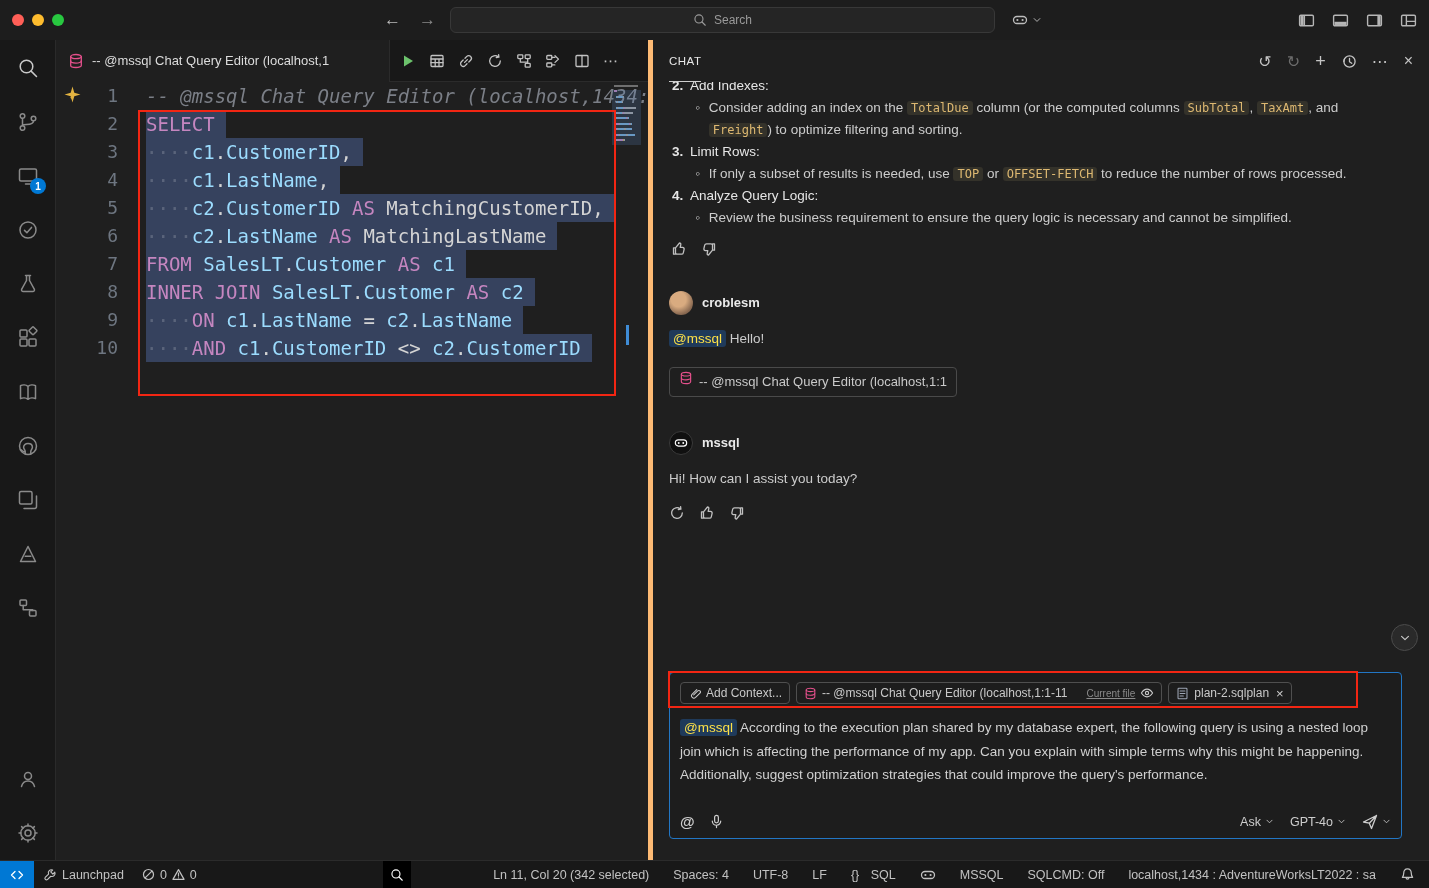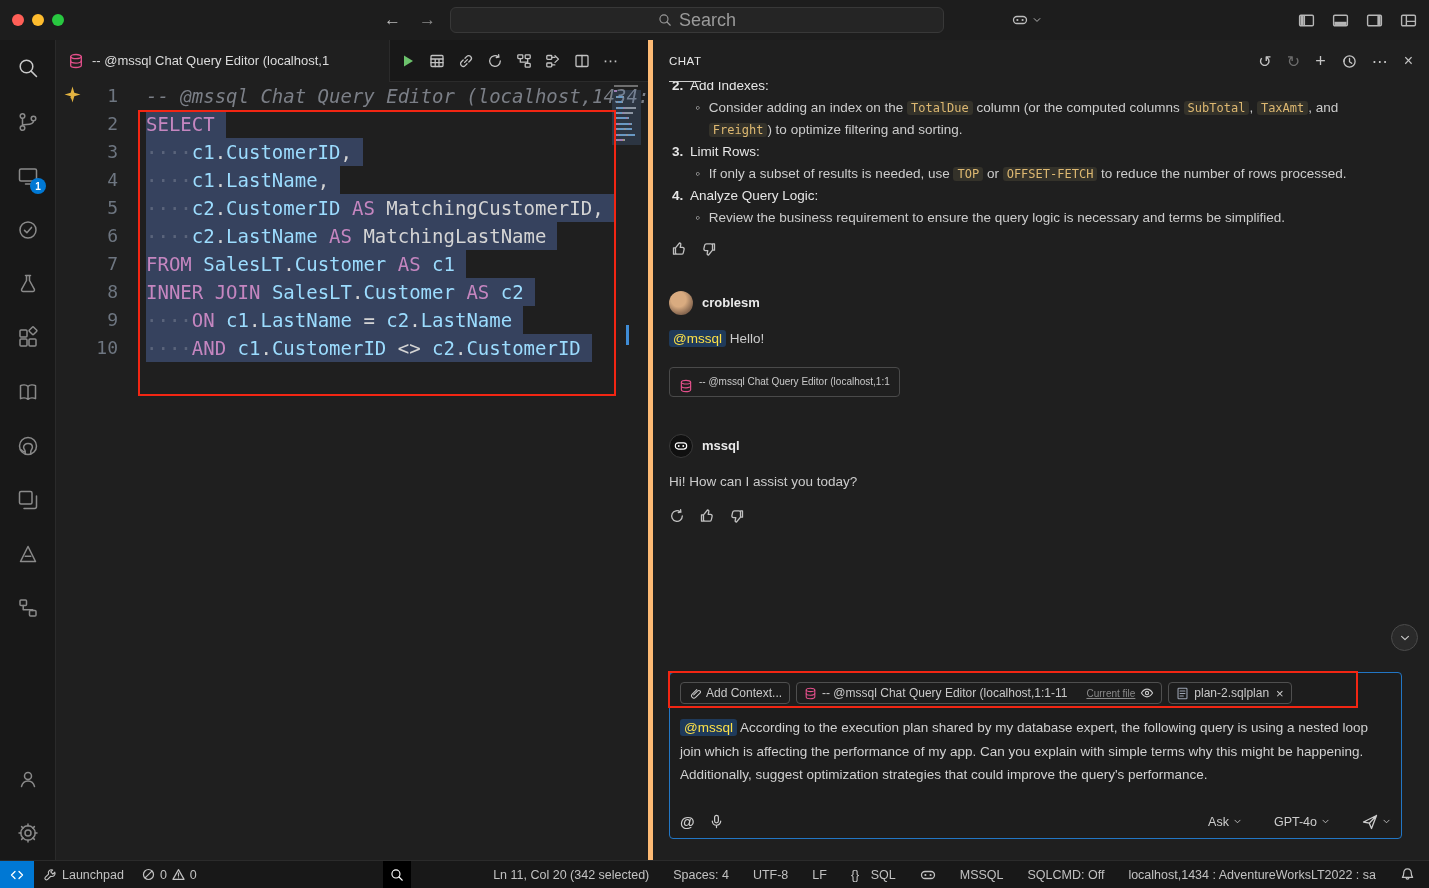--- a/index.html
+++ b/index.html
@@ -8,22 +8,22 @@
        font-family:"Liberation Sans",sans-serif;color:#cccccc;-webkit-font-smoothing:antialiased;}
   .ic{fill:none;stroke:currentColor;stroke-width:1.5;stroke-linecap:round;stroke-linejoin:round;}
   .ic13{fill:none;stroke:currentColor;stroke-width:1.3;stroke-linecap:round;stroke-linejoin:round;}
 
   
   .titlebar{position:absolute;left:0;top:0;width:100%;height:40px;background:#1d1d1d;border-bottom:1px solid #2a2a2a;}
   .traffic{position:absolute;left:12px;top:14px;display:flex;gap:8px;}
   .tl{width:12px;height:12px;border-radius:50%;}
   .nav-arrows{position:absolute;left:384px;top:0;height:40px;display:flex;align-items:center;gap:18px;font-size:17px;color:#bdbdbd;}
   .nav-arrows .fwd{color:#8a8a8a;}
-  .search-box{position:absolute;left:450px;top:7px;width:494px;height:26px;background:#252525;border:1px solid #383838;
-    border-radius:6px;display:flex;align-items:center;justify-content:center;gap:7px;color:#9a9a9a;font-size:18px;box-sizing:border-box;}
+  .search-box{position:absolute;left:450px;top:7px;width:545px;height:26px;background:#252525;border:1px solid #383838;
+    border-radius:6px;display:flex;align-items:center;justify-content:center;gap:7px;color:#9a9a9a;font-size:12px;box-sizing:border-box;}
   .copilot-tb{position:absolute;left:1012px;top:0;height:40px;display:flex;align-items:center;gap:4px;color:#bdbdbd;}
   .win-icons{position:absolute;right:12px;top:0;height:40px;display:flex;align-items:center;gap:17px;color:#b6b6b6;}
 
   
   .activitybar{position:absolute;left:0;top:40px;width:56px;bottom:28px;background:#181818;border-right:1px solid #2a2a2a;box-sizing:border-box;}
   .ab-top{position:absolute;top:1px;left:0;width:100%;display:flex;flex-direction:column;}
   .ab-bottom{position:absolute;bottom:0;left:0;width:100%;display:flex;flex-direction:column;}
   .ab-item{height:54px;display:flex;align-items:center;justify-content:center;color:#8a8a8a;position:relative;cursor:pointer;}
   .ab-item.bright{color:#c9c9c9;}
   .ab-badge{position:absolute;right:9px;bottom:9px;min-width:16px;height:16px;border-radius:9px;background:#0078d4;color:#fff;
@@ -74,32 +74,32 @@
   .btext{max-width:660px;}
   .inline-code{font-family:"DejaVu Sans Mono",monospace;font-size:12px;background:#34322a;color:#ddb871;padding:0 4px;border-radius:3px;}
   .mention{background:#1f3a5a;color:#fde047;padding:1px 4px;border-radius:3px;}
   .feedback-row{display:flex;gap:14px;margin:12px 0 0 2px;color:#c0c0c0;}
   .msg{margin-top:34px;}
   .msg-head{display:flex;align-items:center;gap:9px;}
   .msg-name{font-weight:bold;font-size:13px;color:#eaeaea;}
   .avatar-photo{width:24px;height:24px;border-radius:50%;background:radial-gradient(circle at 40% 35%,#d9ab80 0 35%,#8a6a52 70%,#5d4636);}
   .avatar-agent{width:24px;height:24px;border-radius:50%;background:#101010;border:1px solid #3a3a3a;display:flex;align-items:center;justify-content:center;color:#fff;box-sizing:border-box;}
   .msg-body{margin-top:13px;}
-  .attach-pill{display:inline-flex;align-items:flex-end;gap:6px;border:1px solid #4a4a4a;border-radius:4px;padding:3px 9px;margin-top:17px;font-size:10px;color:#c9c9c9;}
+  .attach-pill{display:inline-flex;align-items:flex-start;gap:6px;border:1px solid #4a4a4a;border-radius:4px;padding:3px 9px;margin-top:17px;font-size:13px;color:#c9c9c9;}
   .agent-actions{display:flex;gap:14px;margin-top:15px;color:#c0c0c0;}
   .scroll-down{position:absolute;left:738px;top:584px;width:27px;height:27px;border-radius:50%;background:#2a2a2a;border:1px solid #4b4b4b;
     display:flex;align-items:center;justify-content:center;color:#ccc;box-sizing:border-box;z-index:4;}
   .input-box{position:absolute;left:16px;top:632px;width:733px;height:167px;background:#1d1d1d;border:1px solid #2276c4;border-radius:4px;box-sizing:border-box;padding:8px 10px;}
   .ctx-row{display:flex;align-items:center;gap:6px;height:24px;}
   .ctx-btn,.chip{display:flex;align-items:center;gap:5px;border:1px solid #4f4f4f;border-radius:4px;height:22px;padding:0 7px;font-size:12px;color:#c9c9c9;box-sizing:border-box;white-space:nowrap;}
   .chip .suffix{color:#8a8a8a;font-size:10px;margin-left:14px;text-decoration:underline;}
   .chip .x{font-size:13px;color:#cccccc;margin-left:2px;}
   .input-text{margin-top:11px;font-size:13.5px;line-height:23.5px;color:#d0d0d0;max-width:706px;}
   .input-controls{position:absolute;left:10px;right:10px;bottom:8px;display:flex;align-items:center;gap:14px;color:#cdcdcd;font-size:13px;}
-  .ic-right{margin-left:auto;display:flex;align-items:center;gap:32px;font-size:12.5px;}
+  .ic-right{margin-left:auto;display:flex;align-items:center;gap:16px;font-size:12.5px;}
   .drop{display:flex;align-items:center;gap:4px;}
   .red-box-input{position:absolute;left:15px;top:631px;width:690px;height:37px;border:2px solid #f22613;box-sizing:border-box;z-index:6;pointer-events:none;}
 
   
   .statusbar{position:absolute;left:0;bottom:0;width:100%;height:28px;background:#181818;border-top:1px solid #2b2b2b;
     display:flex;align-items:center;font-size:12.5px;color:#c2c2c2;box-sizing:border-box;}
   .sb-remote{width:34px;height:100%;background:#0078d4;color:#fff;display:flex;align-items:center;justify-content:center;flex:none;}
   .sb-item{display:flex;align-items:center;gap:5px;padding:0 9px;height:100%;white-space:nowrap;}
   .sb-right{margin-left:auto;display:flex;align-items:center;gap:24px;padding-right:14px;}
   .zoom-box{position:absolute;left:383px;top:0;width:28px;height:28px;background:#000;display:flex;align-items:center;justify-content:center;color:#fff;}
@@ -458,21 +458,21 @@
               <span class="btext">If only a subset of results is needed, use <span class="inline-code">TOP</span> or <span class="inline-code">OFFSET-FETCH</span> to reduce the number of rows processed.</span>
             </div>
           </div>
           <div class="alist-item">
             <div class="alist-head">
               <span class="anum">4.</span>
               <span class="atitle">Analyze Query Logic:</span>
             </div>
             <div class="bullet">
               <span class="bmark">◦</span>
-              <span class="btext">Review the business requirement to ensure the query logic is necessary and terms be simplified.</span>
+              <span class="btext">Review the business requirement to ensure the query logic is necessary and cannot be simplified.</span>
             </div>
           </div>
         </div>
 
       <div class="feedback-row">
         <svg width="16" height="16" viewBox="0 0 16 16" class="ic13">
             <path d="M2.5 6.8 h2 v6.4 h-2 z M4.5 12.5 c.4.5 1 .7 1.6.7 h4.4 c.9 0 1.6-.6 1.8-1.4 l.8-3.5 c.2-1-.5-1.9-1.5-1.9 H9.2 l.6-2.7 C10 2.8 9.4 2 8.5 2 L4.5 6.8"></path>
           </svg>
         <svg width="16" height="16" viewBox="0 0 16 16" class="ic13">
             <path d="M2.5 6.8 h2 v6.4 h-2 z M4.5 12.5 c.4.5 1 .7 1.6.7 h4.4 c.9 0 1.6-.6 1.8-1.4 l.8-3.5 c.2-1-.5-1.9-1.5-1.9 H9.2 l.6-2.7 C10 2.8 9.4 2 8.5 2 L4.5 6.8" transform="rotate(180 8 8)"></path>

